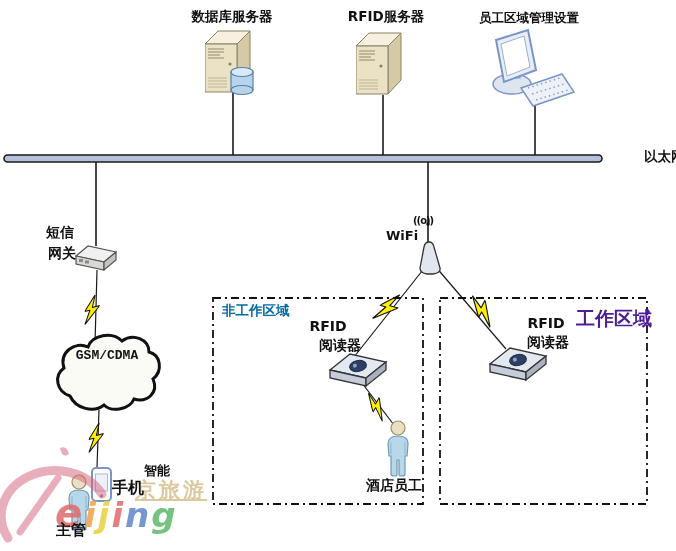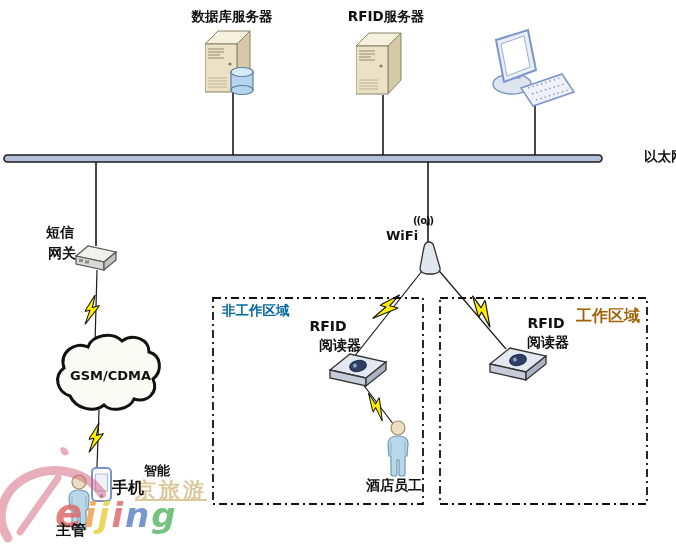--- a/index.html
+++ b/index.html
@@ -142,33 +142,34 @@
   </svg>
   <div class="wm-letters">
     <span style="color: rgb(224, 106, 106);">e</span><span style="color: rgb(240, 162, 74);">i</span><span style="color: rgb(232, 210, 62);">j</span><span style="color: rgb(224, 106, 106);">i</span><span style="color: rgb(95, 134, 200);">n</span><span style="color: rgb(95, 184, 106);">g</span>
   </div>
   <div class="wm-cjk">京旅游</div>
 
   <div class="lbl ctr" style="left:340px; top:8px; width:92px; font-size:13.5px;">RFID服务器</div>
 
   <div class="lbl ctr" style="left:178px; top:8px; width:108px; font-size:13.5px;">数据库服务器</div>
 
+  <div class="lbl ctr" style="left:458px; top:10px; width:142px; font-size:12.5px;">员工区域管理设置</div>
 
   <div class="lbl" style="left:644px; top:148px; font-size:13.5px;">以太网</div>
 
   <div class="lbl" style="left:46px; top:224px; font-size:14px;">短信</div>
   <div class="lbl" style="left:48px; top:245px; font-size:14px;">网关</div>
 
   <div class="lbl" style="left:386px; top:228px; font-size:13px;">WiFi</div>
   <div class="lbl" style="left:413px; top:215px; font-size:10px; letter-spacing:-1px;">((o))</div>
 
-  <div class="lbl ctr" style="left:70px; top:368px; width:74px; font-size:13px;">GSM/CDMA</div>
+  <div class="lbl ctr" style="left:70px; top:348px; width:74px; font-size:13px;font-family:Liberation Mono, monospace;">GSM/CDMA</div>
 
   <div class="lbl" style="left: 222px; top: 302px; font-size: 13.5px; color: #0369a1;">非工作区域</div>
-  <div class="lbl" style="left: 576px; top: 306px; font-size: 16px; color: #a16207;">工作区域</div>
+  <div class="lbl" style="left: 576px; top: 306px; font-size: 19px; color: #4c1d95;">工作区域</div>
 
   <div class="lbl ctr" style="left:299px; top:318px; width:58px; font-size:14px;">RFID</div>
   <div class="lbl ctr" style="left:310px; top:337px; width:60px; font-size:14px;">阅读器</div>
 
   <div class="lbl ctr" style="left:517px; top:315px; width:58px; font-size:14px;">RFID</div>
   <div class="lbl ctr" style="left:518px; top:334px; width:60px; font-size:14px;">阅读器</div>
 
   <div class="lbl" style="left:366px; top:477px; font-size:14px;text-align:right;">酒店员工</div>
 
   <div class="lbl" style="left:112px; top:462px; font-size:13px;padding-left:32px;">智能</div>

